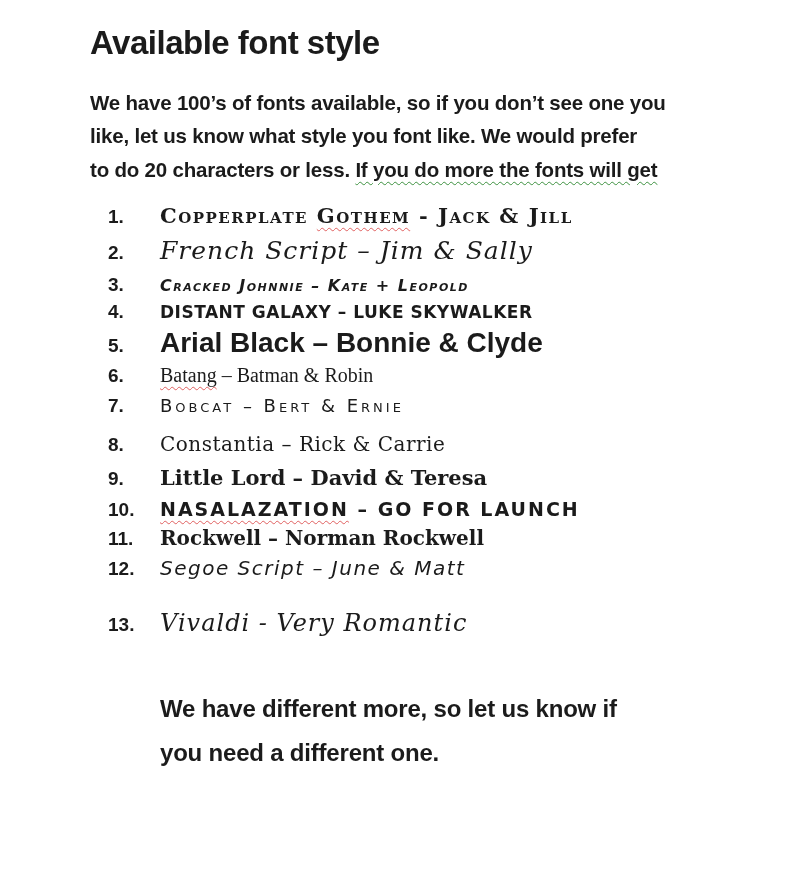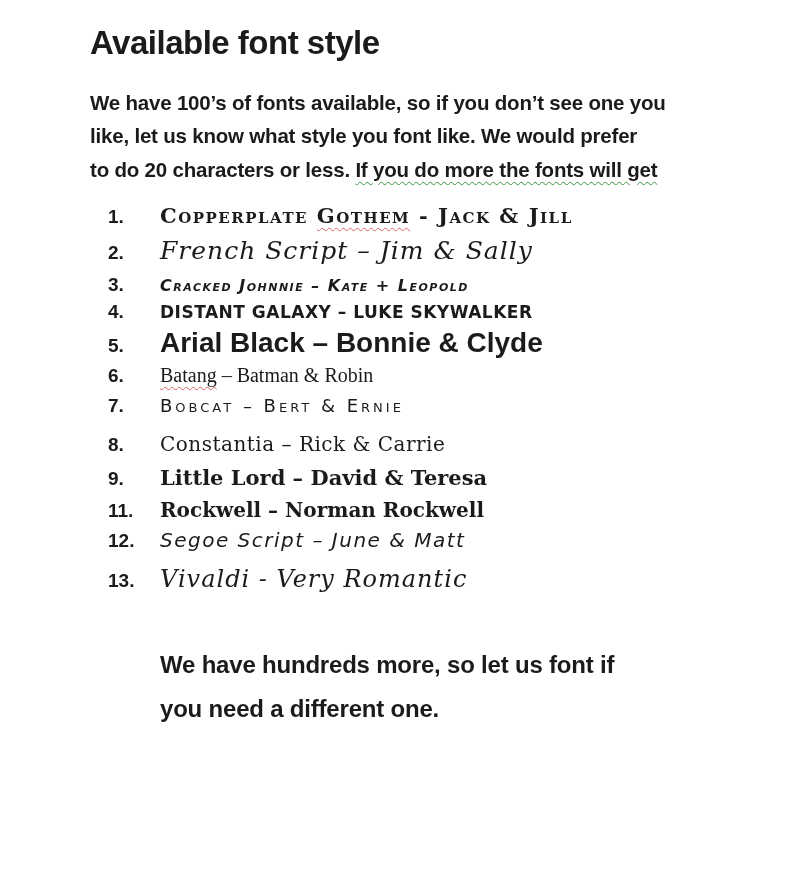--- a/index.html
+++ b/index.html
@@ -85,21 +85,21 @@
   .f8 .sample{font-family:"DejaVu Serif",serif;font-size:20px;letter-spacing:0.5px;}
   .f8{margin-bottom:9px;}
   .f9 .sample{font-family:"DejaVu Serif",serif;font-weight:700;font-size:21px;}
   .f9{margin-bottom:8px;}
   .f10 .sample{font-family:"DejaVu Sans",sans-serif;font-weight:700;font-size:19px;letter-spacing:2px;}
   .f10{margin-bottom:5px;}
   .f11 .sample{font-family:"DejaVu Serif",serif;font-weight:700;font-size:20px;}
   .f11{margin-bottom:6px;}
   .f12 .sample{font-family:"DejaVu Sans",sans-serif;font-style:italic;font-size:20px;letter-spacing:1.5px;}
   .f12{margin-bottom:13px;}
-  .f13 .sample{font-family:"DejaVu Serif",serif;font-style:italic;font-size:24px;letter-spacing:1px;}
+  .f13 .sample{font-family:"DejaVu Serif",serif;font-style:italic;font-size:24px;letter-spacing:1px;margin-top:16px;}
   .f13{margin-bottom:0;}
   .outro{
     margin:50px 0 0 70px;
     font-size:24px;
     font-weight:700;
     letter-spacing:-0.2px;
   }
   .outro .line{
     line-height:44px;
     white-space:nowrap;
@@ -154,32 +154,36 @@
       <span class="sample"><span>Bobcat – Bert &amp; Ernie</span></span>
     </li>
     <li class="font-item f8">
       <span class="num">8.</span>
       <span class="sample"><span>Constantia – Rick &amp; Carrie</span></span>
     </li>
     <li class="font-item f9">
       <span class="num">9.</span>
       <span class="sample"><span>Little Lord – David &amp; Teresa</span></span>
     </li>
+    <li class="font-item f10">
+      <span class="num">10.</span>
+      <span class="sample"><span class="spell-flag">NASALAZATION</span><span> – GO FOR LAUNCH</span></span>
+    </li>
     <li class="font-item f11">
       <span class="num">11.</span>
       <span class="sample"><span>Rockwell – Norman Rockwell</span></span>
     </li>
     <li class="font-item f12">
       <span class="num">12.</span>
       <span class="sample"><span>Segoe Script – June &amp; Matt</span></span>
     </li>
     <li class="font-item f13">
       <span class="num">13.</span>
       <span class="sample"><span>Vivaldi - Very Romantic</span></span>
     </li>
   </ol>
 
   <div class="outro">
-    <div class="line">We have hundreds more, so let us font if</div>
+    <div class="line">We have different more, so let us know if</div>
     <div class="line">you need a different one.</div>
   </div>
 
 </div>
 
 </body></html>

